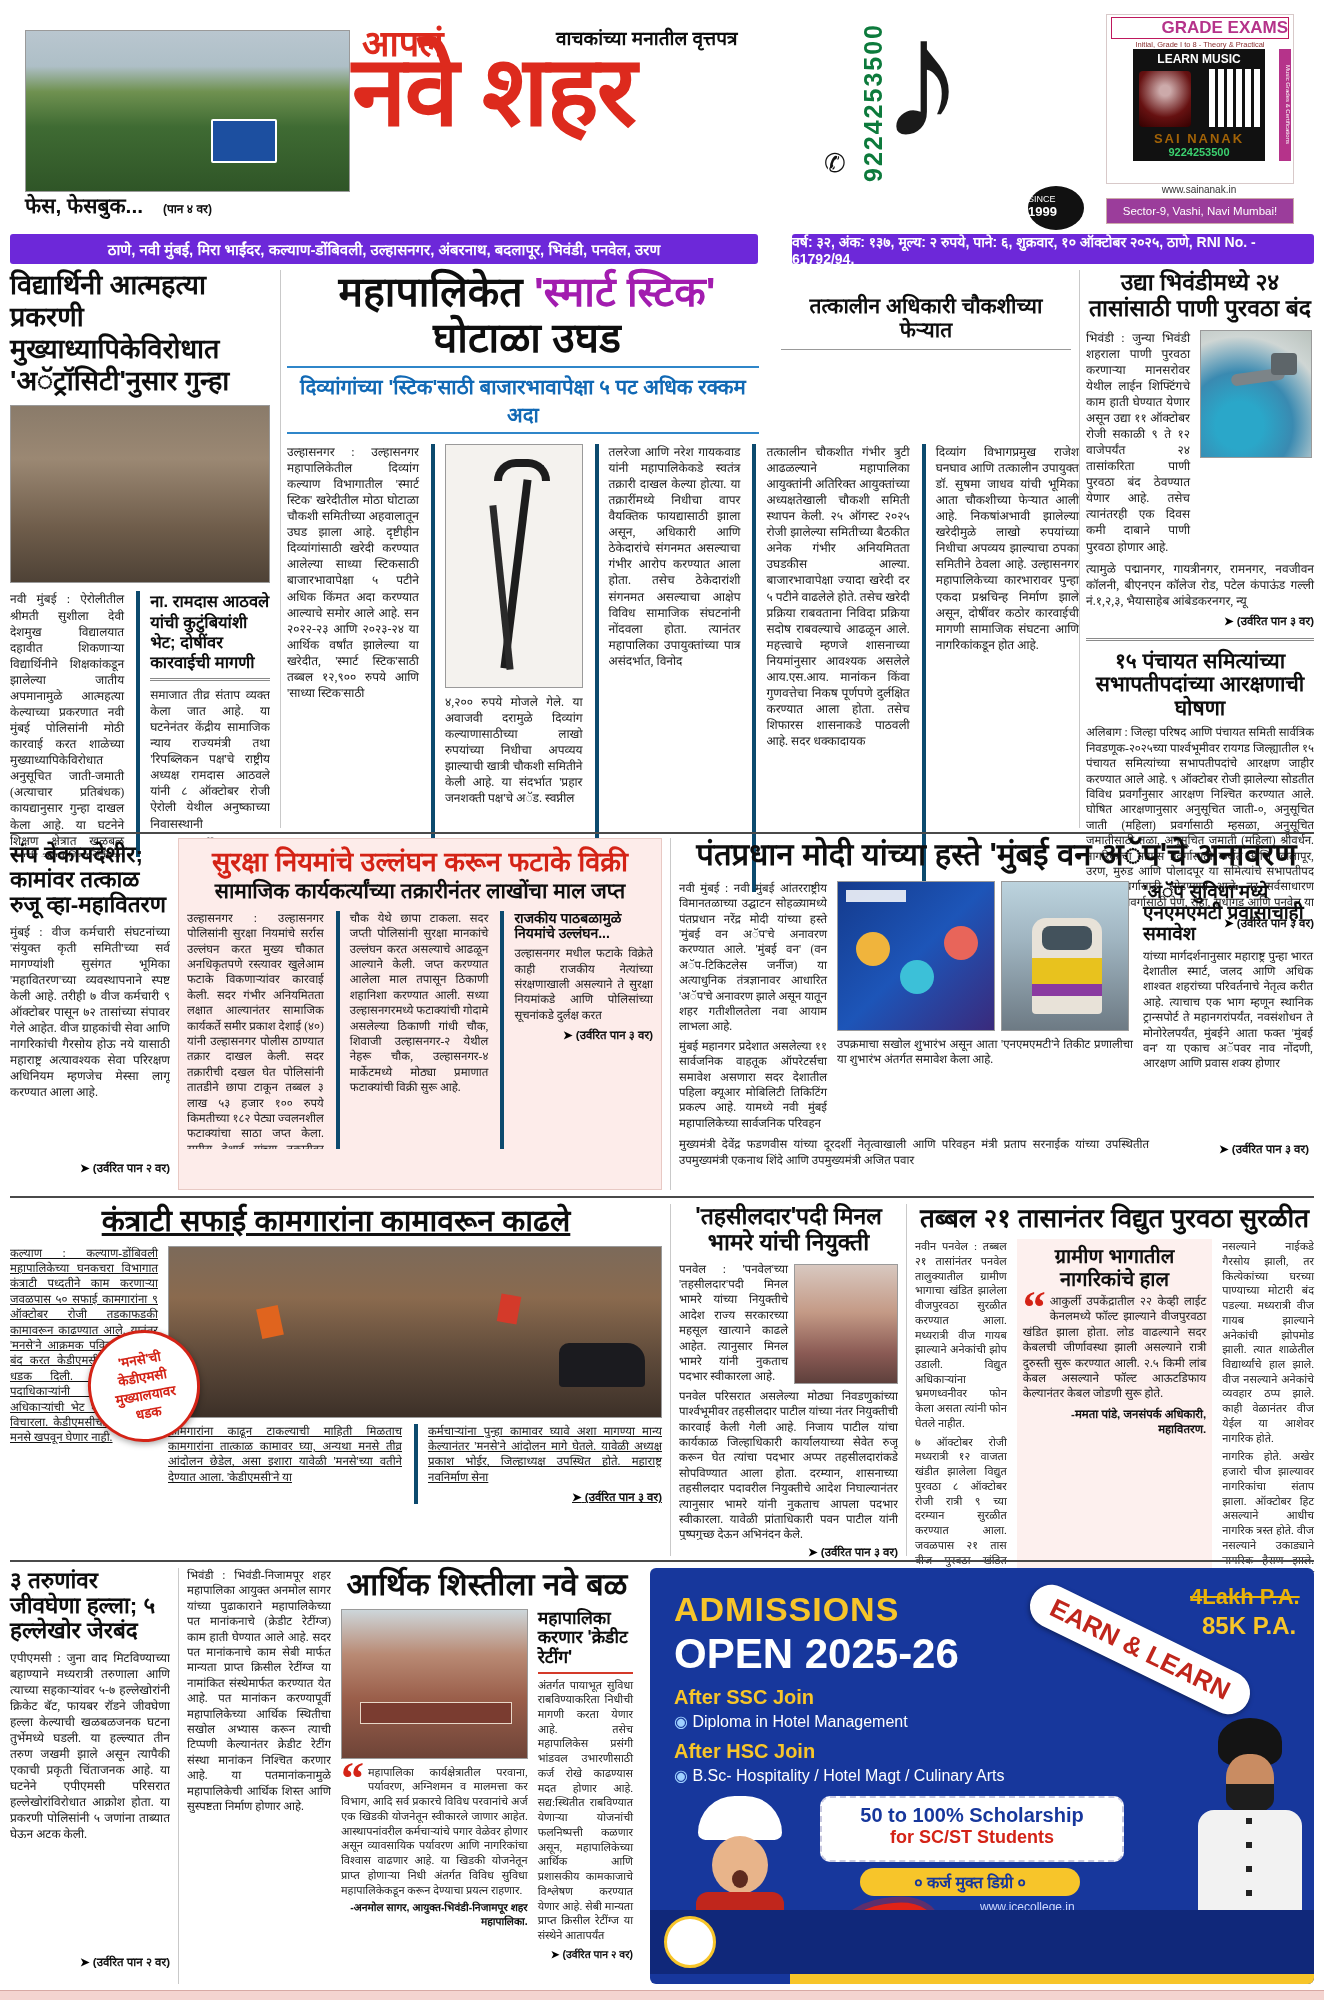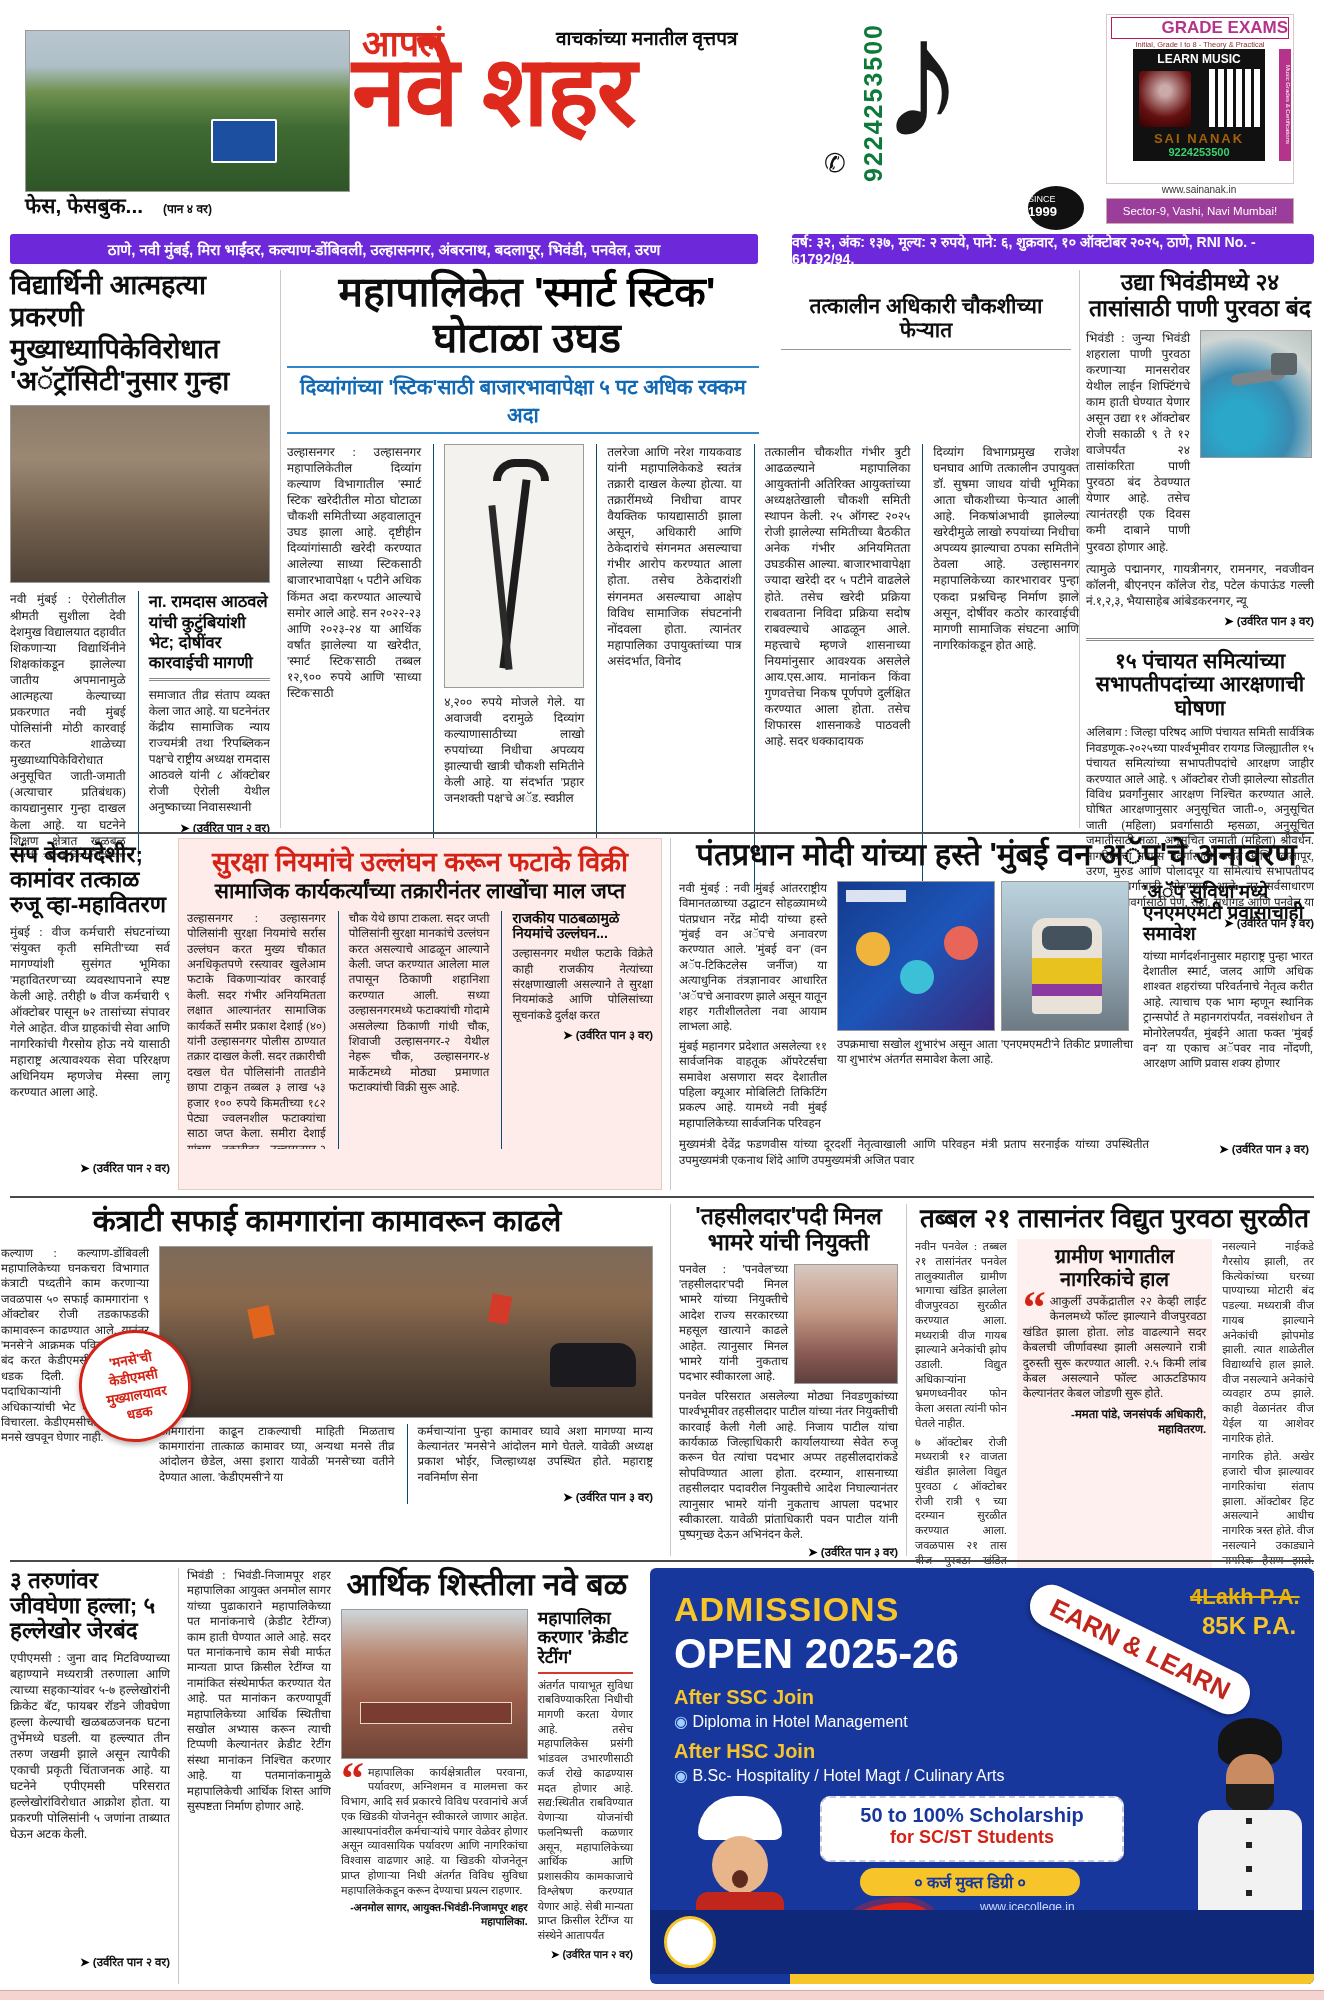--- a/index.html
+++ b/index.html
@@ -4,21 +4,21 @@
 <style>
   html,body{margin:0;padding:0;background:#e9e9e9;}
   #page{position:relative;width:1324px;height:2000px;background:#fff;overflow:hidden;
         font-family:"Liberation Sans",sans-serif;color:#111;}
   .abs{position:absolute;}
   .hl{font-weight:bold;color:#0e0e0e;line-height:1.12;font-family:"Liberation Sans",sans-serif;}
   .body{font-family:"Liberation Serif",serif;font-size:12px;line-height:1.34;text-align:justify;color:#1c1c1c;}
   .cont{font-family:"Liberation Sans",sans-serif;font-weight:bold;font-size:11.5px;text-align:right;margin-top:4px;}
   .cont .arr{color:#000;}
   .rowflex{display:flex;gap:10px;}
-  .colrule>*{border-right:1px solid #0c4a6e;padding-right:12px;}
+  .colrule>*{border-right:4px solid #0c4a6e;padding-right:12px;}
   .colrule>*:last-child{border-right:none;padding-right:0;}
   .photo{border:1px solid #9a9a9a;box-sizing:border-box;}
   .bluebar{background:#6d28d9;color:#fff;font-weight:bold;font-size:15px;display:flex;
            align-items:center;justify-content:center;border-radius:3px;}
   .hrline{position:absolute;left:10px;right:10px;border-top:2px solid #4a4a4a;}
   .grayline{border:none;border-top:3px double #8a8a8a;margin:6px 0;}
   .quoteglyph{color:#d42316;font-family:"Liberation Serif",serif;font-size:46px;line-height:0.6;font-weight:bold;}
   .sign{font-weight:bold;font-size:11.5px;text-align:right;font-family:"Liberation Sans",sans-serif;}
   .redrule{border-top:2px solid #d43a2a;margin:4px 0;}
 </style>
@@ -82,21 +82,21 @@
           <span class="arr">➤</span>
           <span>(उर्वरित पान २ वर)</span>
         </div>
       </div>
     </div>
   </div>
 
   <div class="abs" style="left:280px;top:270px;width:800px;height:558px;border-left:1px solid #c9c9c9;border-right:1px solid #c9c9c9;padding-left:6px;box-sizing:border-box;">
     <div class="hl" style="font-size:41px;text-align:center;width:480px;">
       <span>महापालिकेत</span>
-      <span style="color:#000000;">'स्मार्ट स्टिक'</span>
+      <span style="color:#a21caf;">'स्मार्ट स्टिक'</span>
       <span>घोटाळा उघड</span>
     </div>
     <div style="width:472px;margin-top:4px;padding:4px 0;border-top:2px solid #2f86c9;border-bottom:2px solid #2f86c9;
                 color:#1169b5;font-weight:bold;font-size:20.5px;text-align:center;">दिव्यांगांच्या 'स्टिक'साठी बाजारभावापेक्षा ५ पट अधिक रक्कम अदा</div>
     <div class="abs hl" style="left:500px;top:24px;width:290px;font-size:21px;text-align:center;border-bottom:1px solid #999;padding-bottom:8px;">तत्कालीन अधिकारी चौकशीच्या फेऱ्यात</div>
     <div class="rowflex colrule" style="margin-top:10px;height:448px;overflow:hidden;">
       <div class="body" style="width:140px;">उल्हासनगर : उल्हासनगर महापालिकेतील दिव्यांग कल्याण विभागातील 'स्मार्ट स्टिक' खरेदीतील मोठा घोटाळा चौकशी समितीच्या अहवालातून उघड झाला आहे. दृष्टीहीन दिव्यांगांसाठी खरेदी करण्यात आलेल्या साध्या स्टिकसाठी बाजारभावापेक्षा ५ पटीने अधिक किंमत अदा करण्यात आल्याचे समोर आले आहे. सन २०२२-२३ आणि २०२३-२४ या आर्थिक वर्षांत झालेल्या या खरेदीत, 'स्मार्ट स्टिक'साठी तब्बल १२,९०० रुपये आणि 'साध्या स्टिक'साठी</div>
       <div style="width:146px;">
         <div class="photo" style="width:100%;height:244px;background:#f4f2ee;position:relative;">
           <div class="abs" style="left:66px;top:34px;width:8px;height:190px;background:#1d1d1d;transform:rotate(7deg);"></div>
@@ -197,21 +197,21 @@
       <div class="body" style="width:470px;font-size:11.5px;">मुख्यमंत्री देवेंद्र फडणवीस यांच्या दूरदर्शी नेतृत्वाखाली आणि परिवहन मंत्री प्रताप सरनाईक यांच्या उपस्थितीत उपमुख्यमंत्री एकनाथ शिंदे आणि उपमुख्यमंत्री अजित पवार</div>
       <div class="cont" style="width:150px;">
         <span class="arr">➤</span>
         <span>(उर्वरित पान ३ वर)</span>
       </div>
     </div>
   </div>
 
   <div class="hrline" style="top:1196px;"></div>
 
-  <div class="abs" style="left:1px;top:1204px;width:652px;height:352px;">
+  <div class="abs" style="left:10px;top:1204px;width:652px;height:352px;text-decoration:underline;">
     <div class="hl" style="font-size:30px;text-align:center;">कंत्राटी सफाई कामगारांना कामावरून काढले</div>
     <div class="rowflex" style="margin-top:8px;">
       <div class="body" style="width:150px;font-size:11.5px;">कल्याण : कल्याण-डोंबिवली महापालिकेच्या घनकचरा विभागात कंत्राटी पध्दतीने काम करणाऱ्या जवळपास ५० सफाई कामगारांना ९ ऑक्टोबर रोजी तडकाफडकी कामावरून काढण्यात आले. यानंतर 'मनसे'ने आक्रमक पवित्रा घेत काम बंद करत केडीएमसी मुख्यालयावर धडक दिली. यावेळी मनसे पदाधिकाऱ्यांनी केडीएमसी अधिकाऱ्यांची भेट घेत त्यांना जाब विचारला. केडीएमसीची हिटलरशाही मनसे खपवून घेणार नाही.</div>
       <div style="width:494px;">
         <div class="photo" style="width:100%;height:172px;background:linear-gradient(180deg,#7c6a5a 0%,#8a6a4e 30%,#5e4a3a 65%,#3c3028 100%);position:relative;">
           <div class="abs" style="left:90px;top:60px;width:22px;height:30px;background:#e0641e;transform:rotate(-12deg);"></div>
           <div class="abs" style="left:330px;top:48px;width:20px;height:28px;background:#d43a2a;transform:rotate(10deg);"></div>
           <div class="abs" style="left:390px;top:96px;width:86px;height:44px;background:#1b1b1f;border-radius:10px 18px 4px 4px;"></div>
         </div>
         <div class="rowflex colrule" style="margin-top:6px;">

